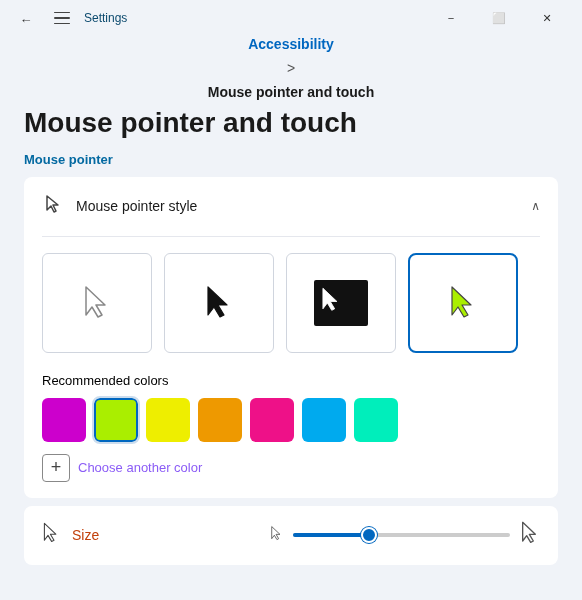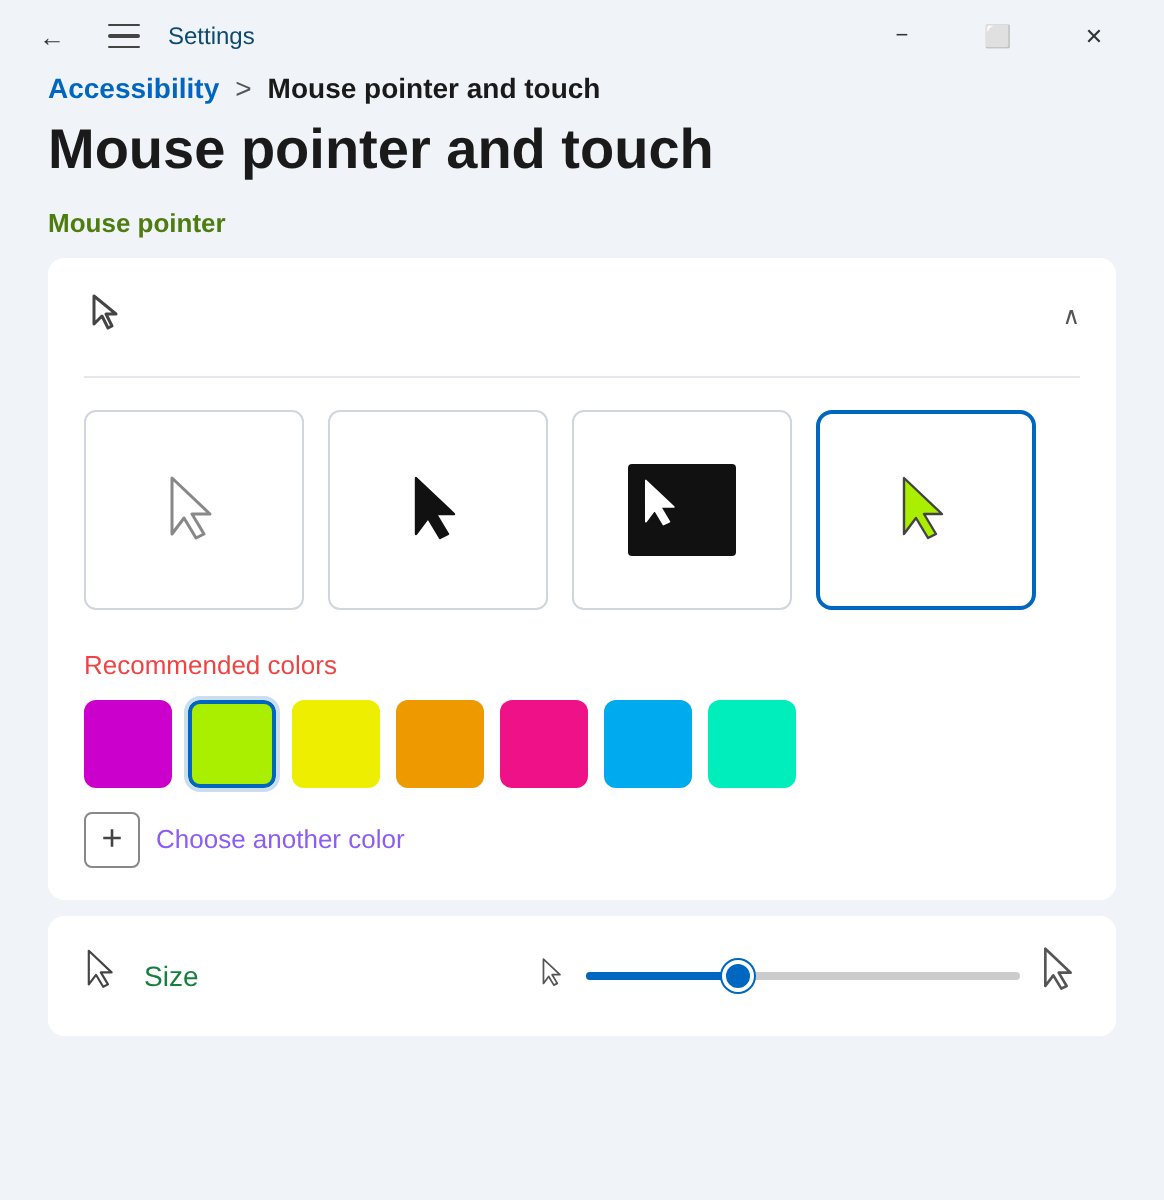--- a/index.html
+++ b/index.html
@@ -63,20 +63,21 @@
     .main {
       padding: 0 24px;
     }
 
     
     .breadcrumb {
       display: flex;
       align-items: center;
       gap: 8px;
       margin-bottom: 6px;
+      flex-direction: column;
     }
     .breadcrumb-link {
       font-size: 14px;
       font-weight: 600;
       color: #0067c0;
       cursor: pointer;
     }
     .breadcrumb-sep {
       font-size: 14px;
       color: #555;
@@ -91,21 +92,21 @@
     .page-title {
       font-size: 28px;
       font-weight: 600;
       color: #1a1a1a;
       margin-bottom: 12px;
       line-height: 1.2;
     }
     .section-label {
       font-size: 13px;
       font-weight: 600;
-      color: #4d7c0f;
+      color: #0369a1;
       margin-bottom: 10px;
     }
 
     
     .card {
       background: white;
       border-radius: 8px;
       padding: 0;
       margin-bottom: 8px;
     }
@@ -172,21 +173,21 @@
     .cursor-inverted {
       position: relative;
     }
 
     
     .colors-section {
       padding: 4px 18px 16px 18px;
     }
     .colors-label {
       font-size: 13px;
-      color: #ef4444;
+      color: #000000;
       margin-bottom: 10px;
     }
     .color-swatches {
       display: flex;
       gap: 8px;
       flex-wrap: wrap;
       margin-bottom: 12px;
     }
     .color-swatch {
       width: 44px;
@@ -232,21 +233,21 @@
       align-items: center;
       gap: 12px;
     }
     .size-icon {
       font-size: 18px;
       color: #444;
     }
     .size-label {
       font-size: 14px;
       font-weight: 500;
-      color: #15803d;
+      color: #c2410c;
       margin-right: auto;
     }
     .size-slider-area {
       display: flex;
       align-items: center;
       gap: 10px;
       flex: 1;
       max-width: 270px;
     }
     .size-cursor-small {
@@ -340,20 +341,21 @@
 
   <div class="card">
     <div class="card-header">
       <div class="card-header-left">
         <span class="card-header-icon">
           
           <svg width="22" height="22" viewBox="0 0 22 22" fill="none" xmlns="http://www.w3.org/2000/svg">
             <path d="M5 3 L5 17 L9 13 L12 19 L14 18 L11 12 L16 12 Z" fill="none" stroke="#444" stroke-width="1.5" stroke-linejoin="round"></path>
           </svg>
         </span>
+        <span class="card-header-title">Mouse pointer style</span>
       </div>
       <span class="chevron-up">∧</span>
     </div>
 
     <div class="card-divider"></div>
 
     <div class="cursor-options">
 
       <div class="cursor-option cursor-white">
         <svg class="cursor-svg" viewBox="0 0 30 36" fill="none" xmlns="http://www.w3.org/2000/svg">

